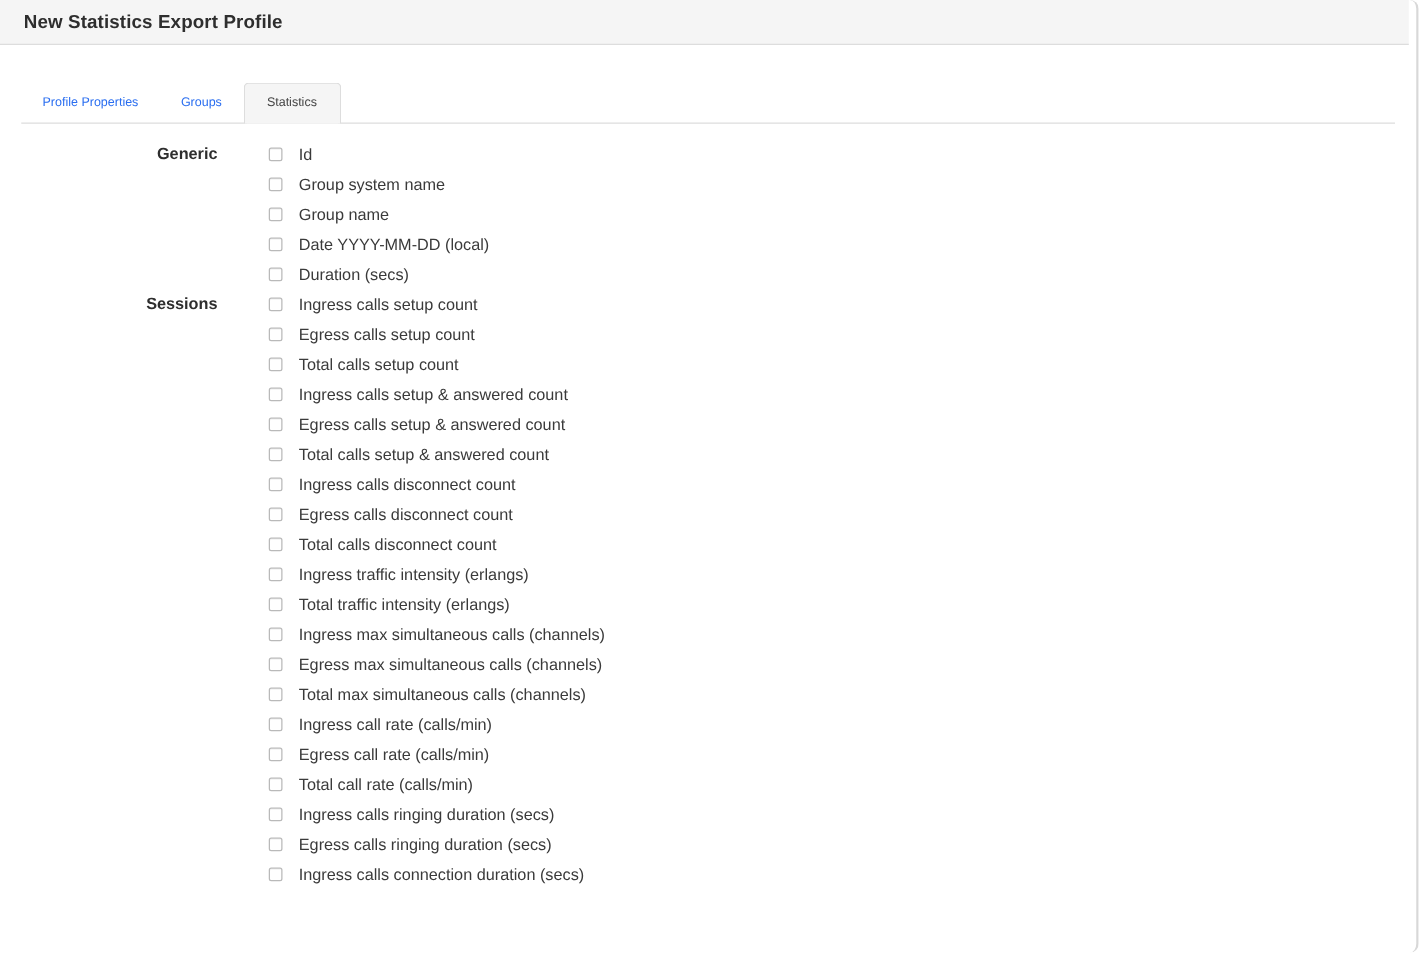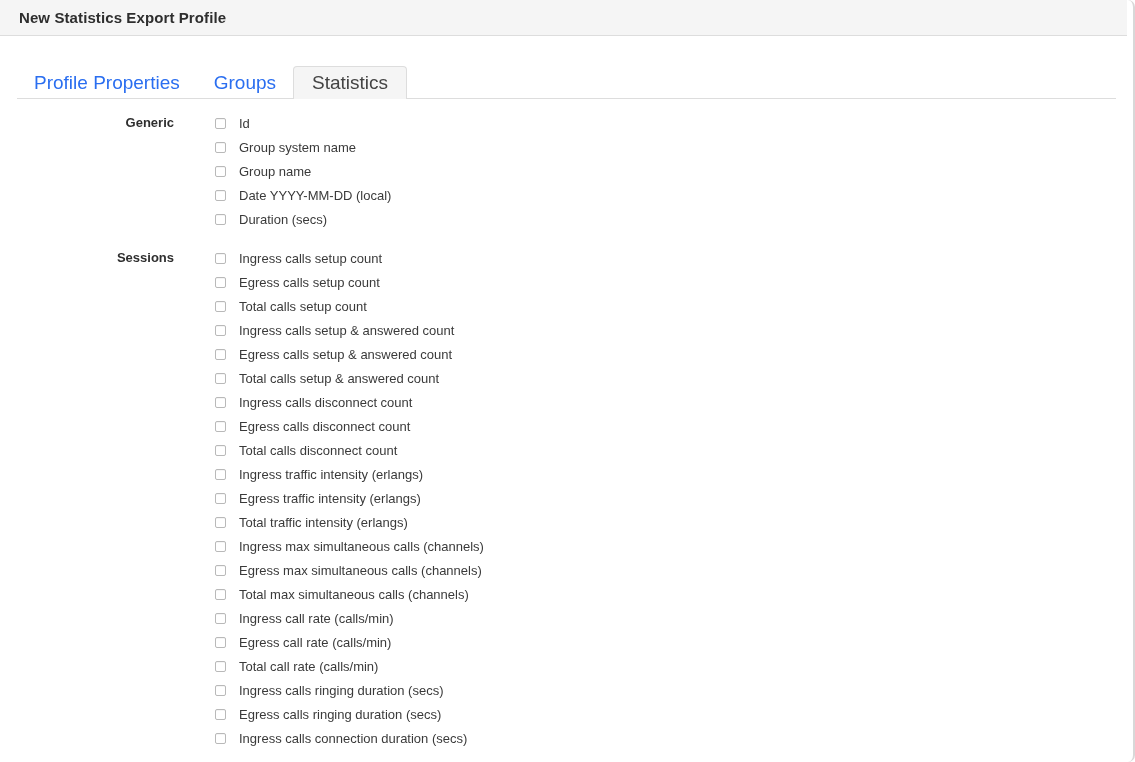--- a/index.html
+++ b/index.html
@@ -58,21 +58,21 @@
     left: 17px;
     bottom: 0;
     right: 11px;
     height: 37px;
     border-bottom: 1px solid #dddddd;
     display: flex;
     align-items: flex-end;
   }
   .tab {
     box-sizing: border-box;
-    font-size: 19px;
+    font-size: 10px;
     color: #2a6ef0;
     padding: 0 16px;
     height: 32px;
     line-height: 32px;
     white-space: nowrap;
     border: 1px solid transparent;
     border-bottom: none;
     border-radius: 4px 4px 0 0;
     position: relative;
     cursor: pointer;
@@ -92,21 +92,20 @@
   .form-body {
     position: relative;
     padding-top: 12px;
   }
   .section {
     display: flex;
     align-items: flex-start;
     gap: 10px;
   }
   .section + .section {
-    margin-top: 15px;
   }
   .section-label {
     box-sizing: border-box;
     width: 175px;
     flex: 0 0 175px;
     text-align: right;
     font-size: 13px;
     font-weight: bold;
     color: #2e2e2e;
     padding-top: 4px;
@@ -225,24 +224,20 @@
           <label class="check-row">
             <span class="cbox"></span>
             <span class="check-label">Total calls disconnect count</span>
           </label>
           <label class="check-row">
             <span class="cbox"></span>
             <span class="check-label">Ingress traffic intensity (erlangs)</span>
           </label>
           <label class="check-row">
             <span class="cbox"></span>
-            <span class="check-label">Egress traffic intensity (erlangs)</span>
-          </label>
-          <label class="check-row">
-            <span class="cbox"></span>
             <span class="check-label">Total traffic intensity (erlangs)</span>
           </label>
           <label class="check-row">
             <span class="cbox"></span>
             <span class="check-label">Ingress max simultaneous calls (channels)</span>
           </label>
           <label class="check-row">
             <span class="cbox"></span>
             <span class="check-label">Egress max simultaneous calls (channels)</span>
           </label>

